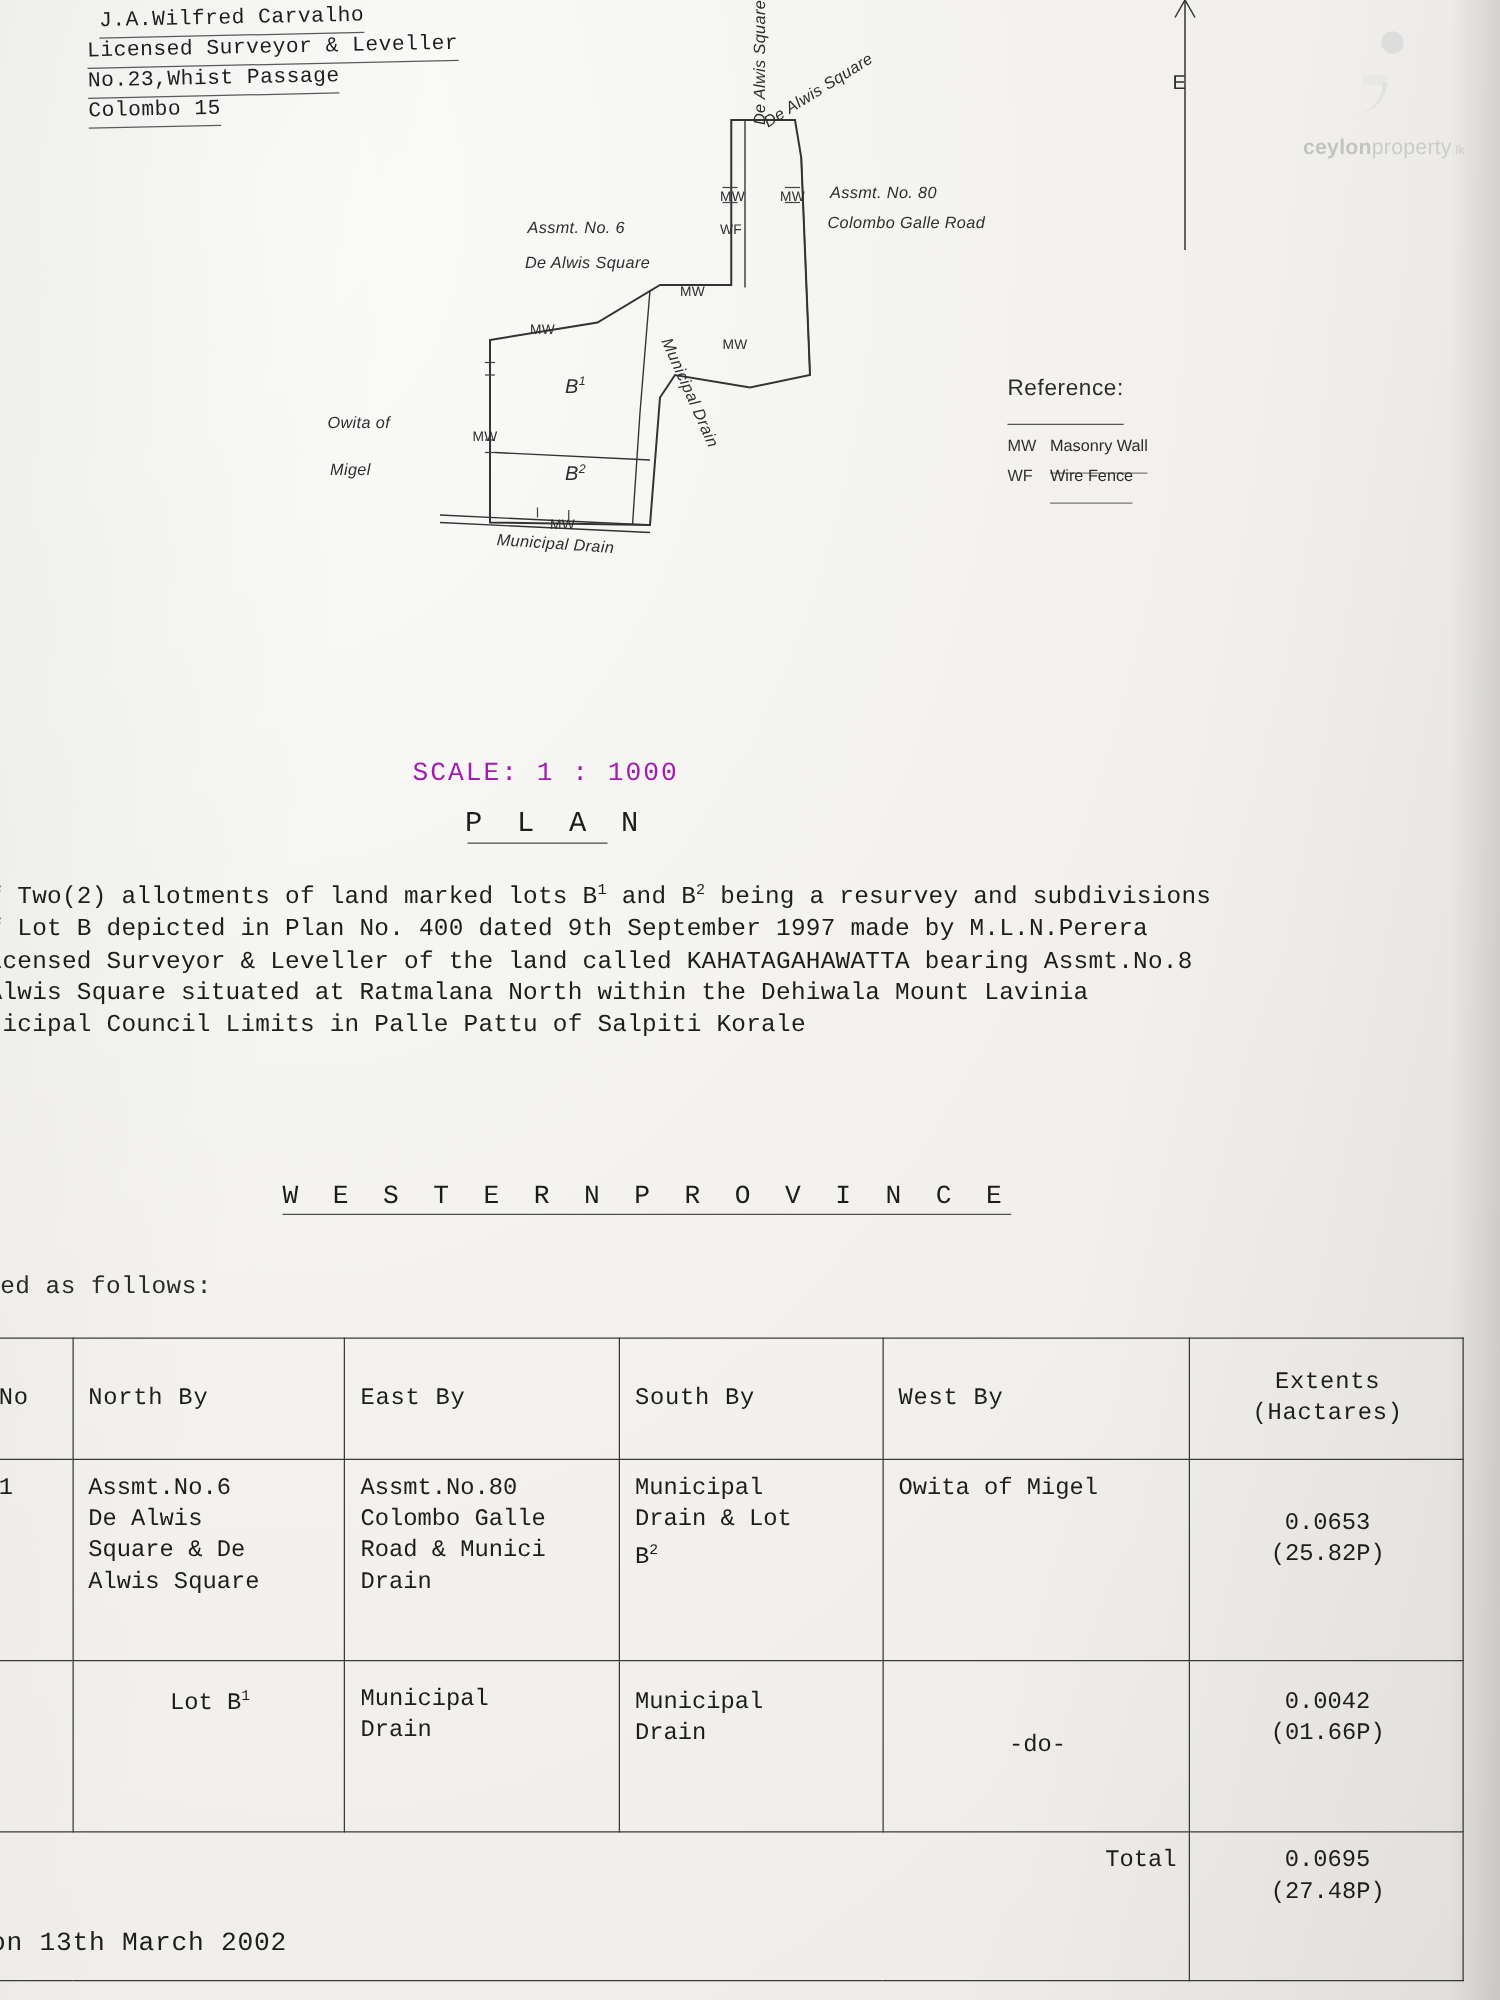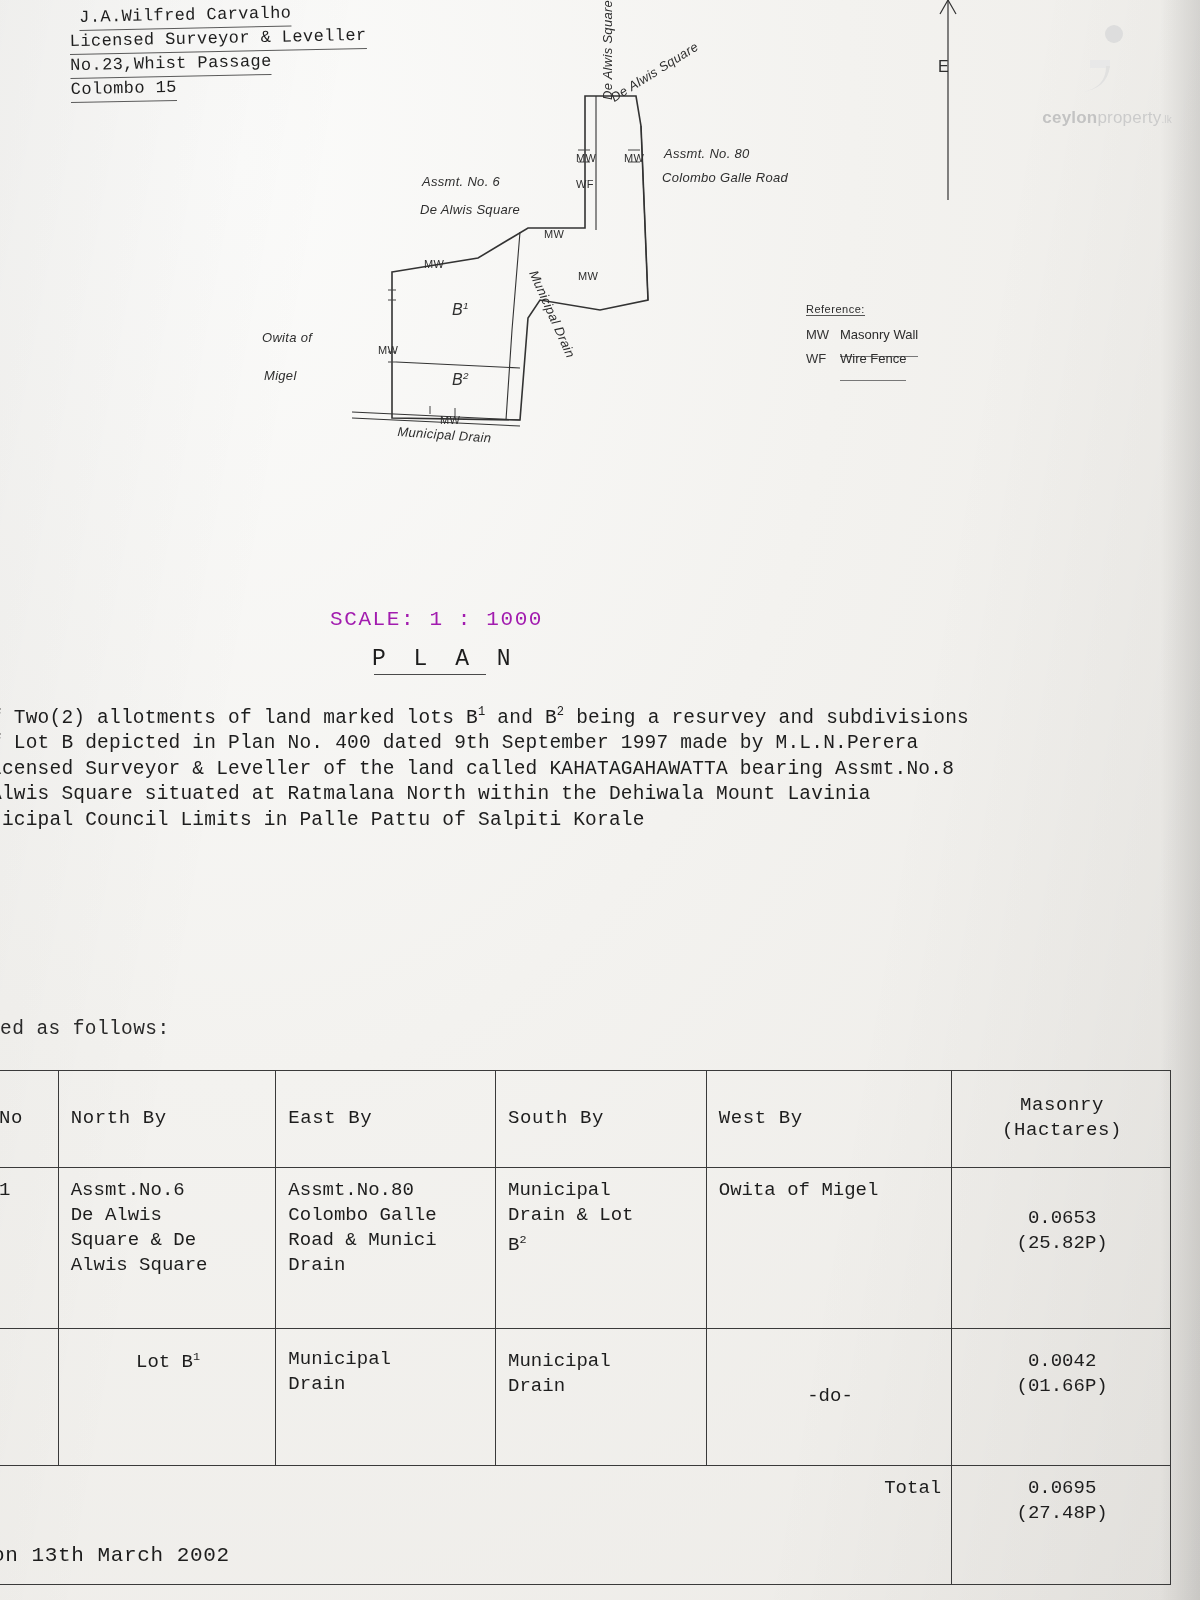--- a/index.html
+++ b/index.html
@@ -55,22 +55,22 @@
     font-family:"Liberation Sans", sans-serif;
     font-size:13px; color:#2e2e2e; letter-spacing:0.3px;
     position:absolute; white-space:nowrap;
   }
   .hand.sm{ font-size:11px; }
   .hand.it{ font-style:italic; }
 
   
   #reference-block{ position:absolute; left:806px; top:300px; }
   #reference-block .ref-title{
-    font-family:"Liberation Sans", sans-serif; font-size:11px;
-    border-bottom:1px solid #555; display:inline-block; padding-bottom:0;
+    font-family:"Liberation Sans", sans-serif; font-size:18px;
+    border-bottom:1px solid #555; display:inline-block; padding-bottom:18px;
     letter-spacing:0.5px;
   }
   #reference-block .ref-row{ margin-top:9px; font-family:"Liberation Sans", sans-serif; font-size:13px;}
   #reference-block .ref-key{ display:inline-block; width:34px; color:#333;}
   #reference-block .ref-val{ border-bottom:1px solid #777; padding-bottom:14px;}
 
   
   #scale-line{
     position:absolute; left:330px; top:608px;
     font-size:21px; letter-spacing:1.6px; color:#a21caf;
@@ -260,35 +260,35 @@
   <div class="ln">f Lot B depicted in Plan No. 400 dated 9th September 1997 made by M.L.N.Perera</div>
   <div class="ln">icensed Surveyor &amp; Leveller of the land called KAHATAGAHAWATTA bearing Assmt.No.8</div>
   <div class="ln"> Alwis Square situated at Ratmalana North within the Dehiwala Mount Lavinia</div>
   <div class="ln">nicipal Council Limits in Palle Pattu of Salpiti Korale</div>
 </div>
 
 <div id="district">
   <span class="ul"></span>
 </div>
 <div id="province">
-  <span class="ul"></span>
+  <span>W E S T E R N     P R O V I N C E</span><span class="ul"></span>
 </div>
 
 <div id="bounded-line">ded as follows:</div>
 
 <table id="bounds-table">
   <thead>
     <tr>
       <th class="c-no">No</th>
       <th class="c-n">North By</th>
       <th class="c-e">East By</th>
       <th class="c-s">South By</th>
       <th class="c-w">West By</th>
       <th class="c-x th-center">
-        <div>Masonry</div>
+        <div>Extents</div>
         <div>(Hactares)</div>
       </th>
     </tr>
   </thead>
   <tbody>
     <tr class="row-tall">
       <td>1</td>
       <td style="white-space:pre-line;">Assmt.No.6
 De Alwis
 Square &amp; De

